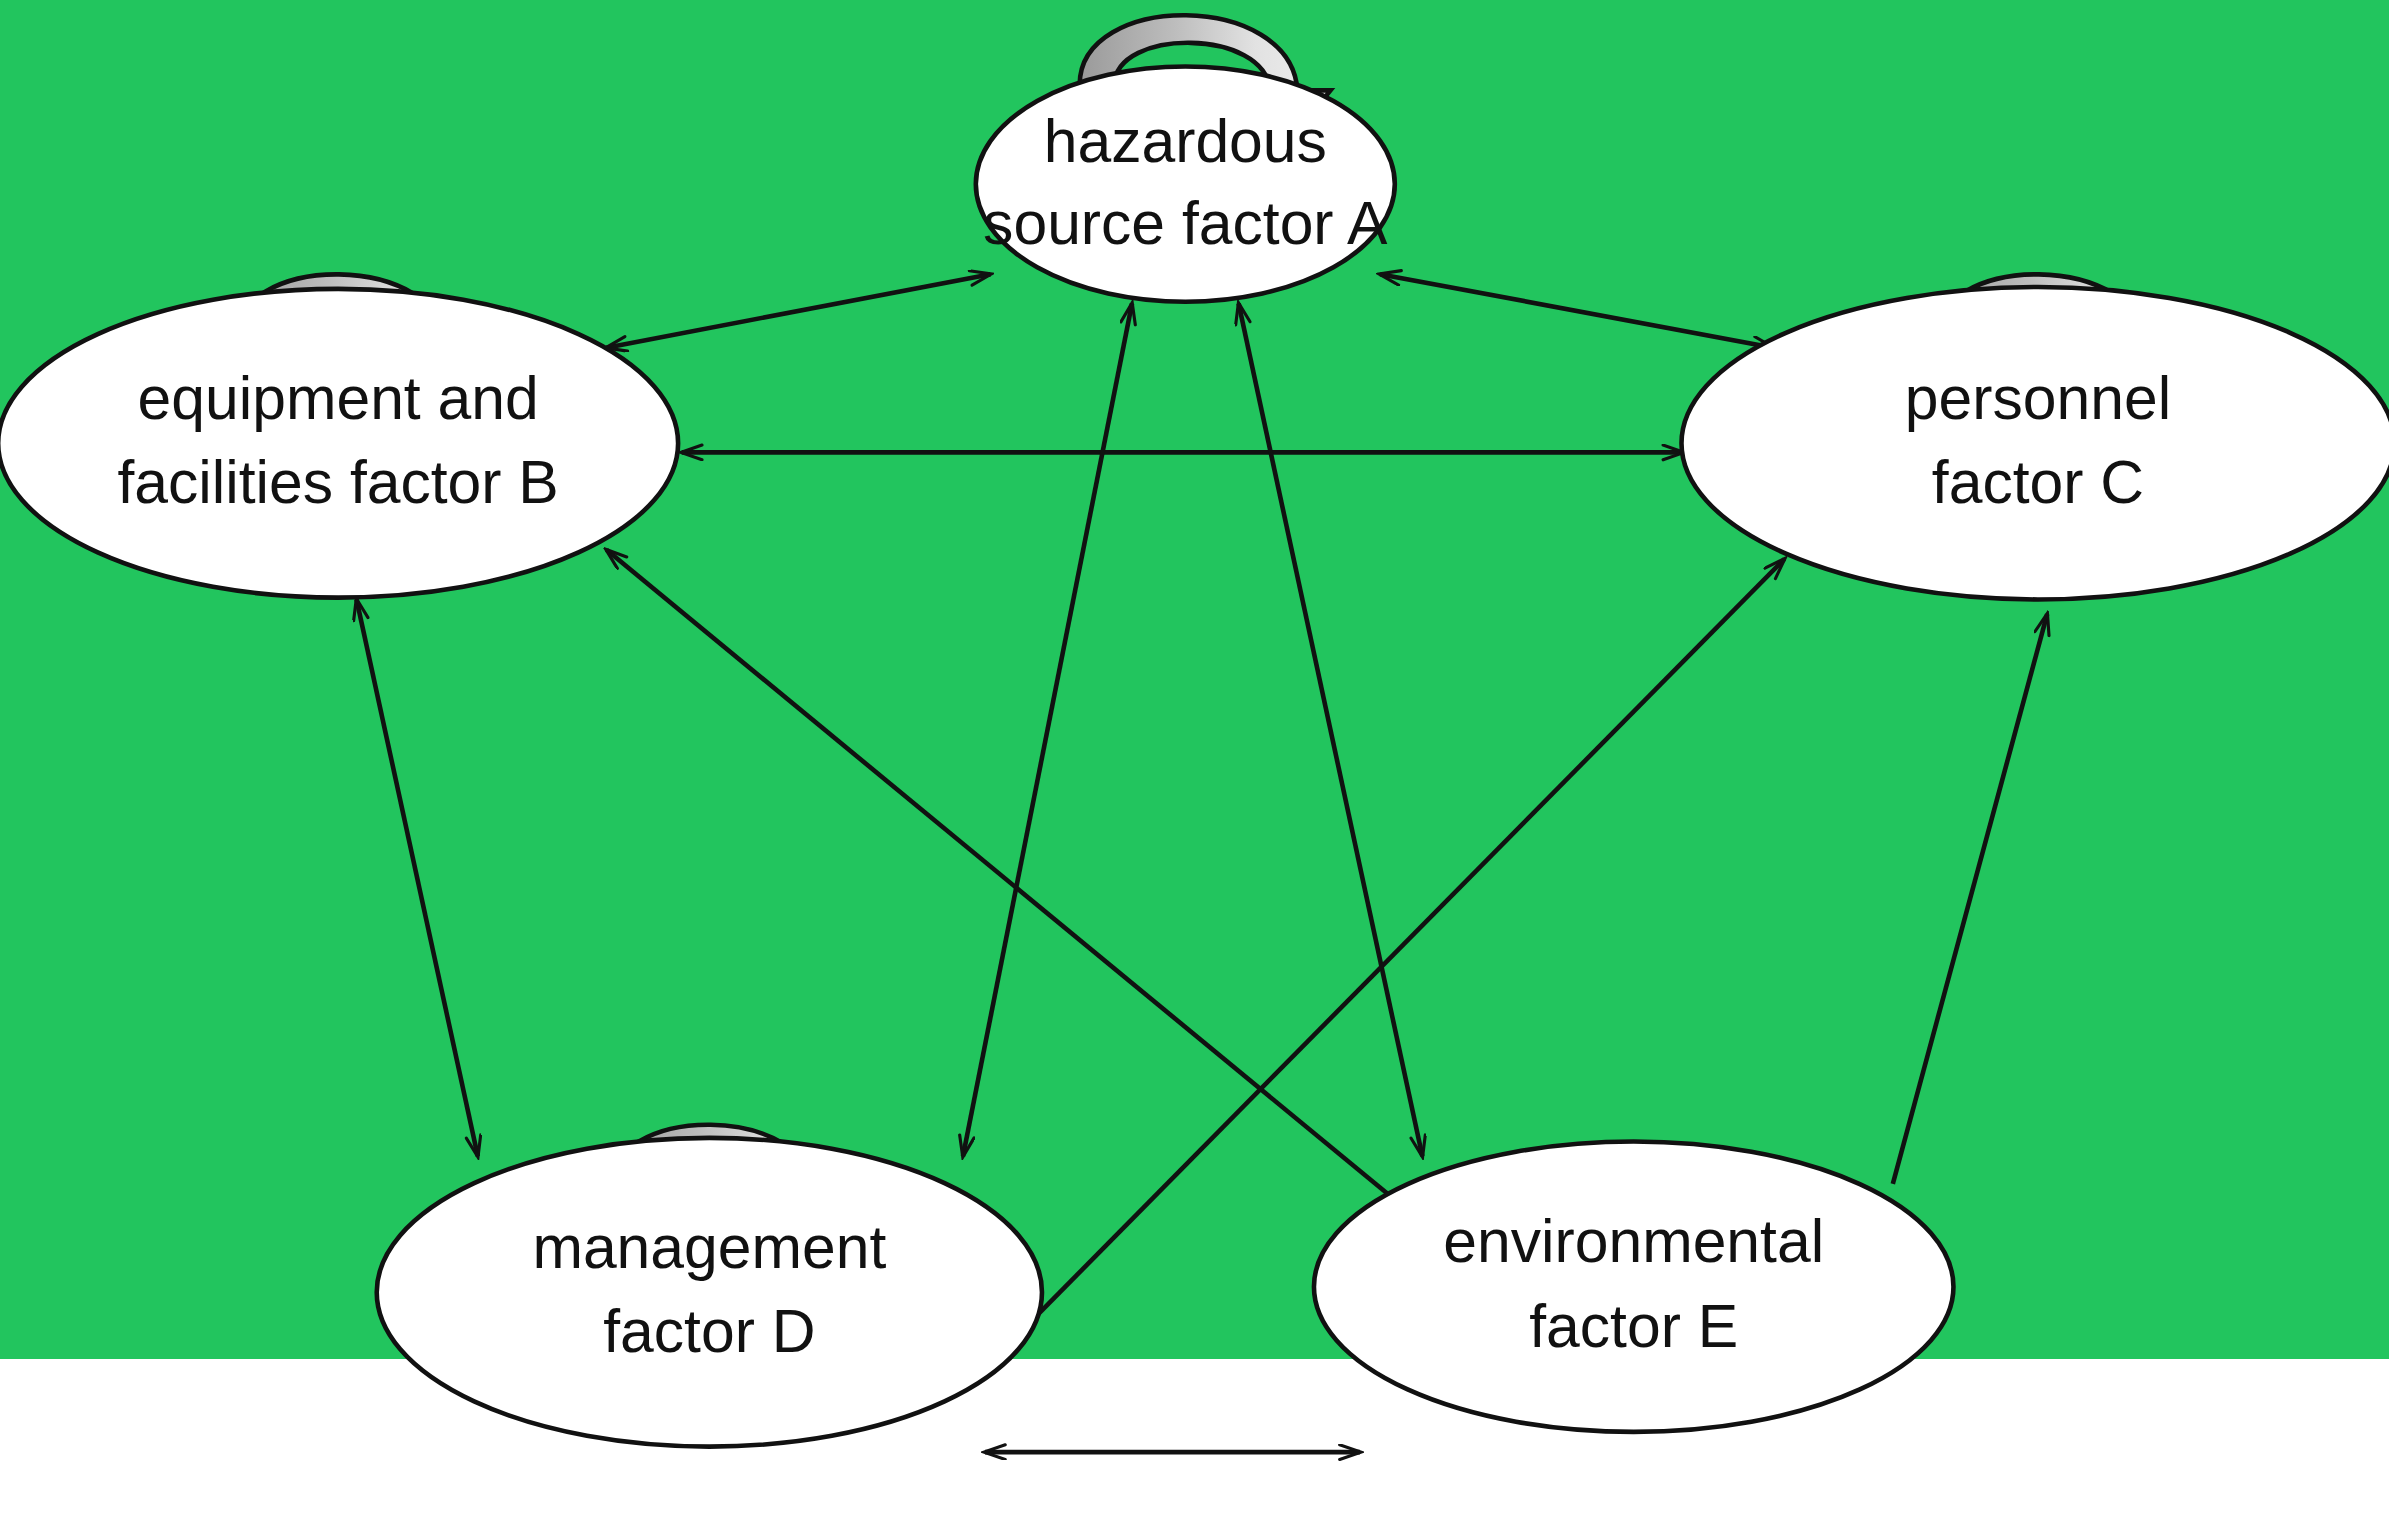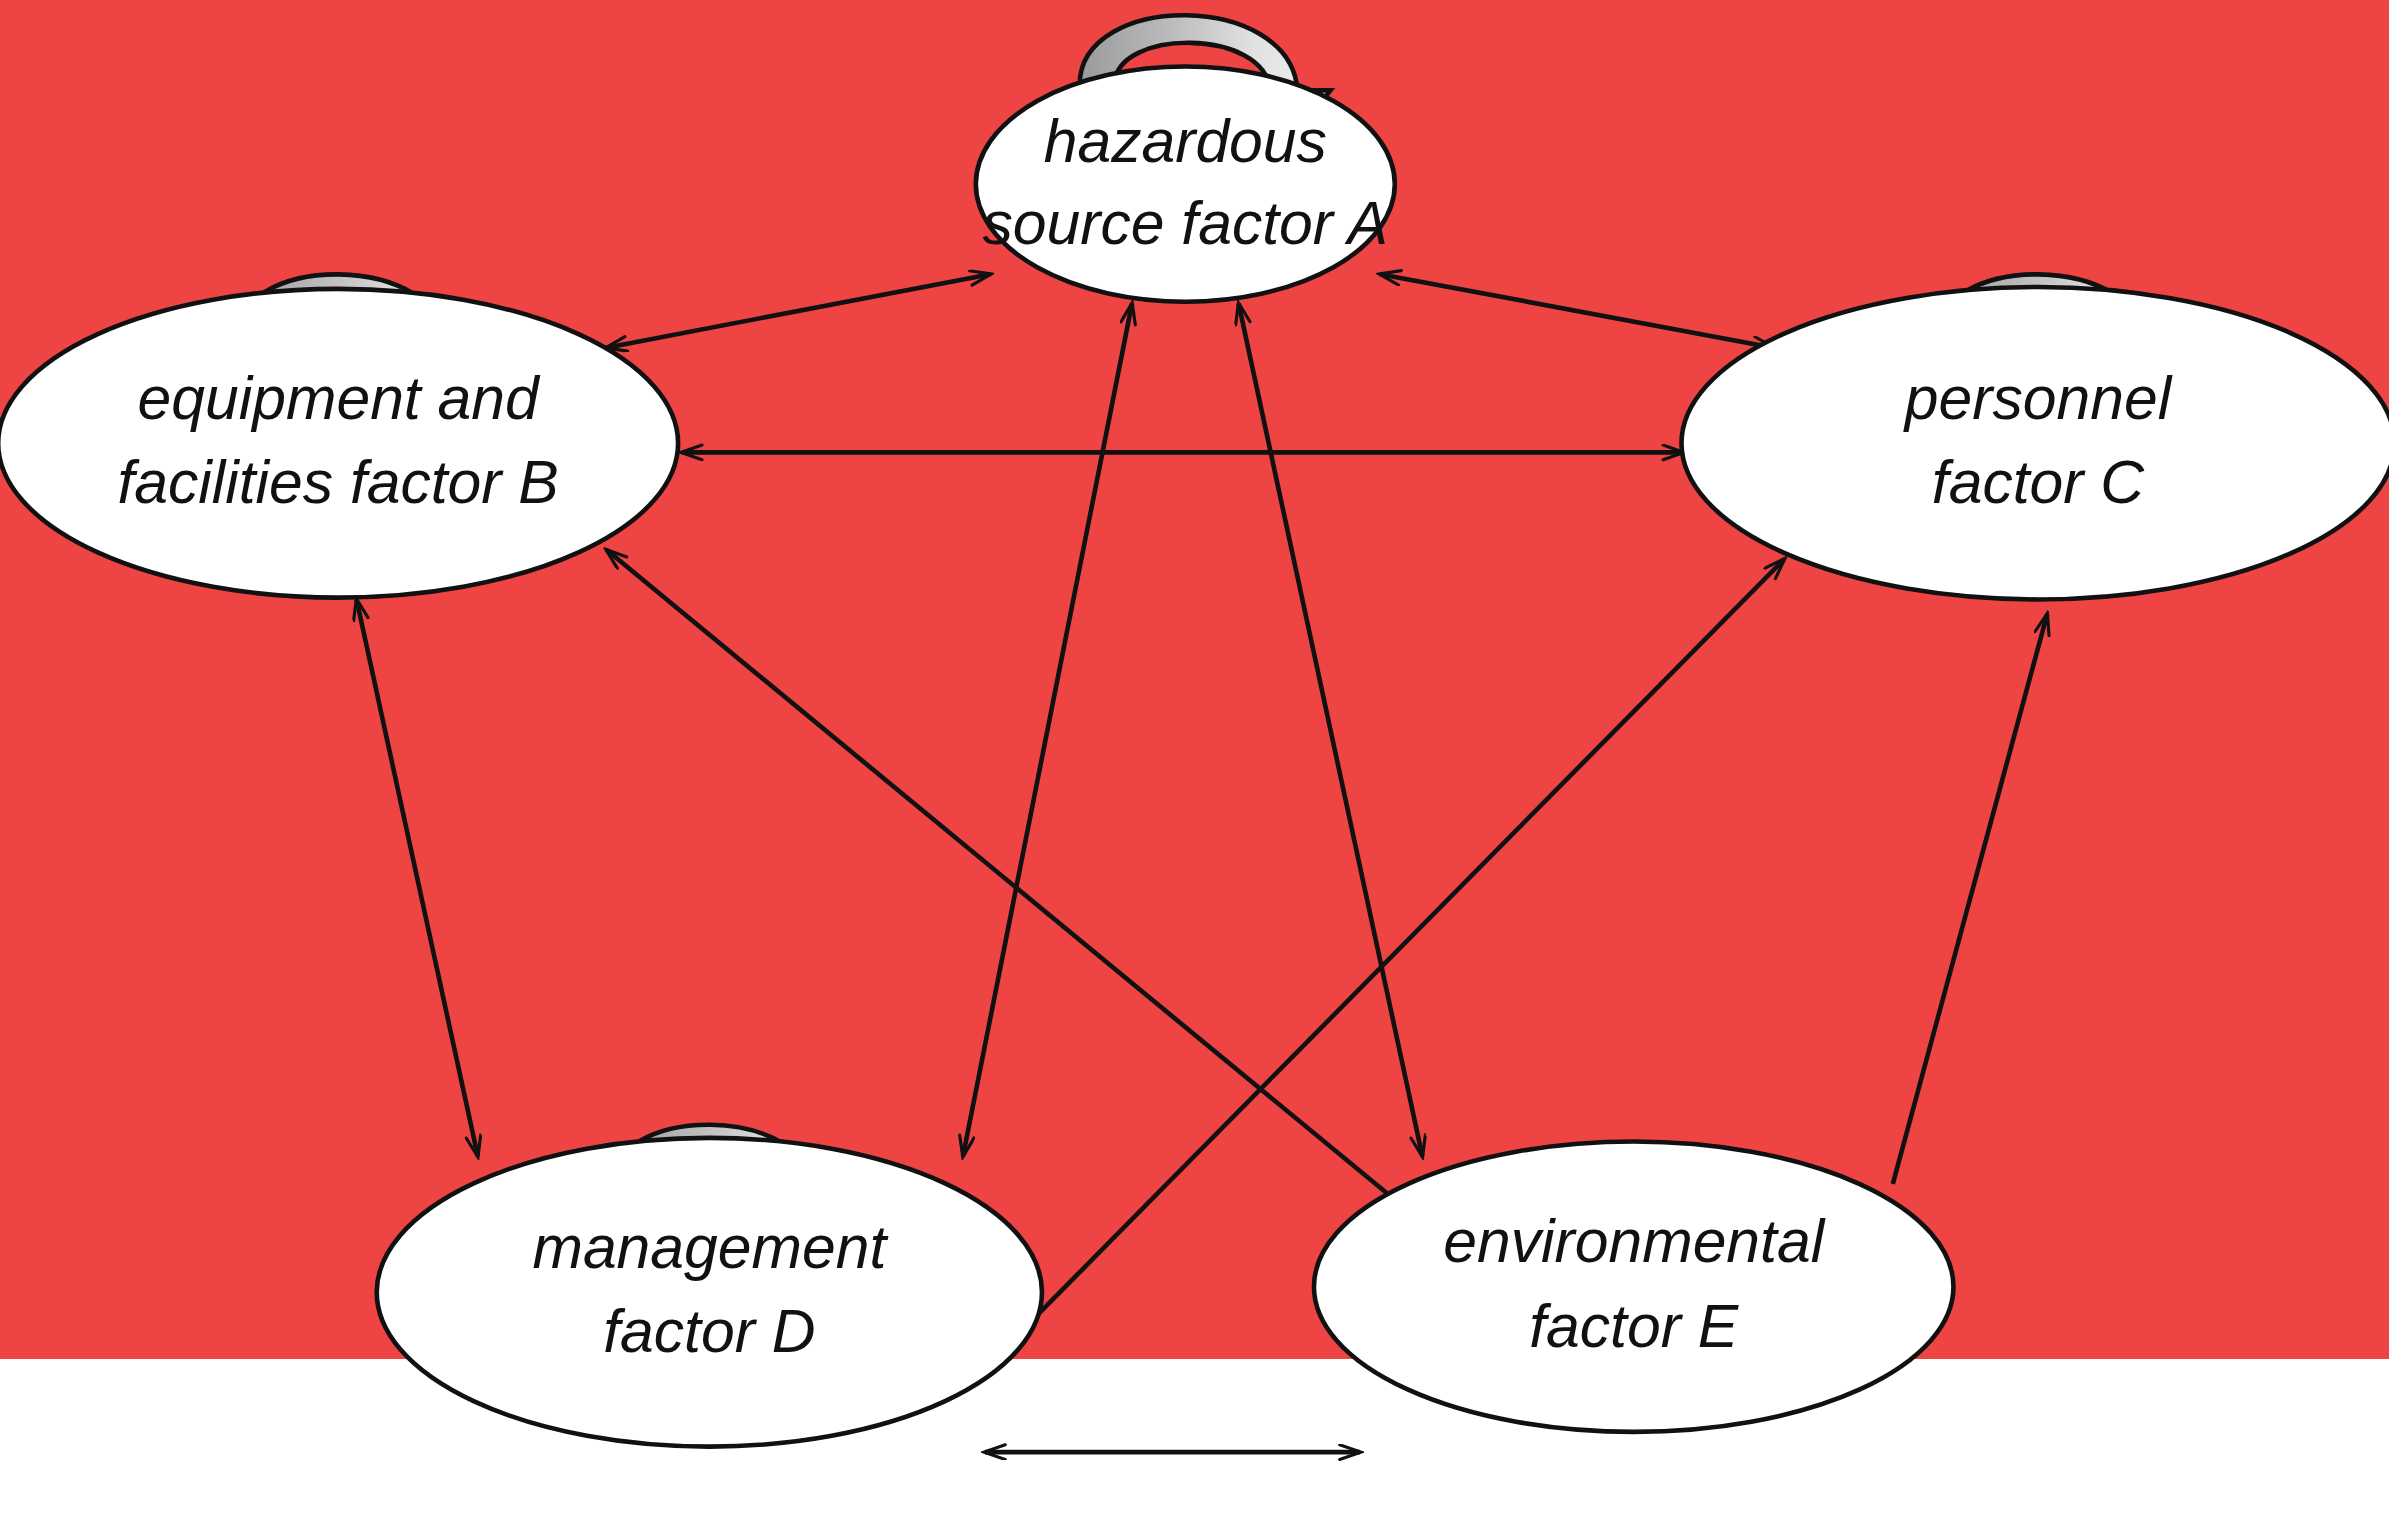--- a/index.html
+++ b/index.html
@@ -11,22 +11,21 @@
   body {
     width: 2389px;
     height: 1537px;
     overflow: hidden;
     font-family: "Liberation Sans", sans-serif;
   }
   #diagram-root {
     position: relative;
     width: 2389px;
     height: 1359px;
-    background: #ef4444;
-    font-style: italic;
+    background: #22c55e;
   }
   svg#diagram-svg {
     display: block;
     width: 2389px;
     height: 1537px;
   }
   .node-ellipse {
     fill: #ffffff;
     stroke: #111111;
     stroke-width: 5;

